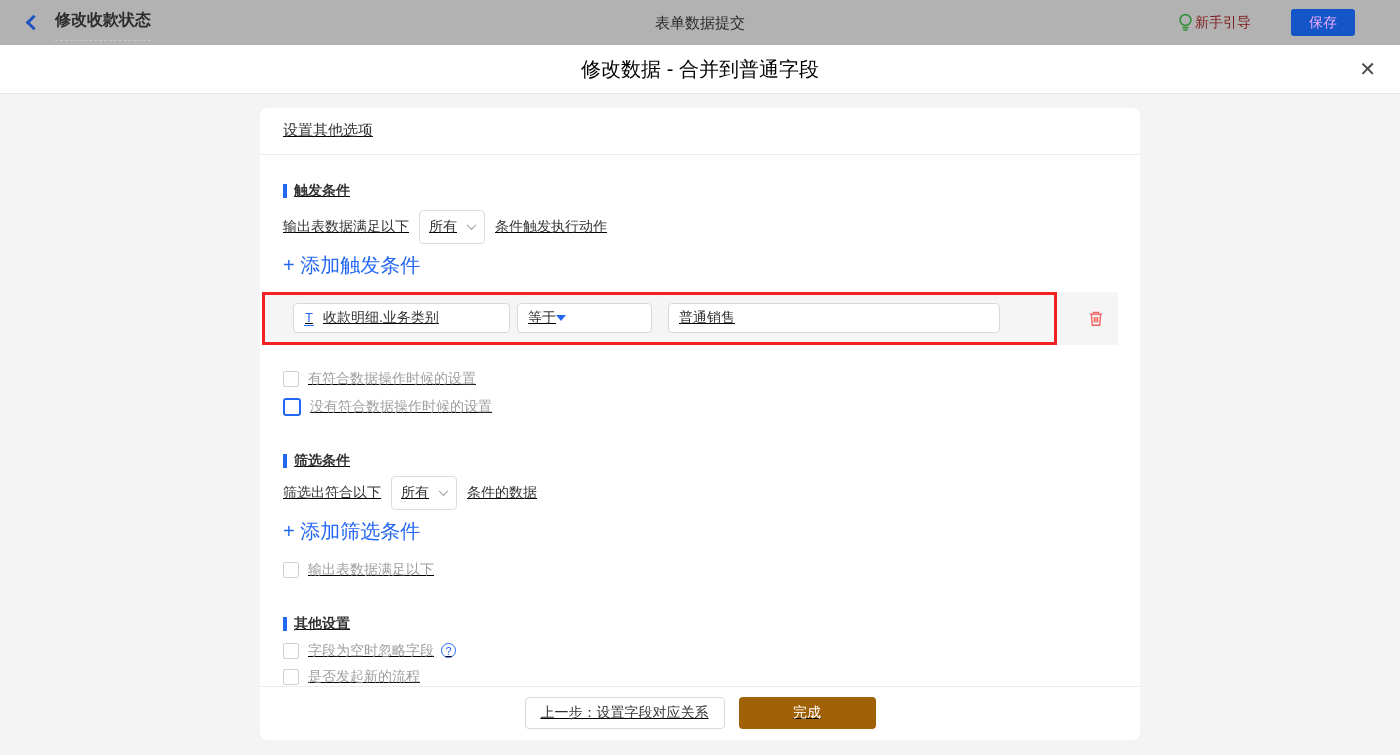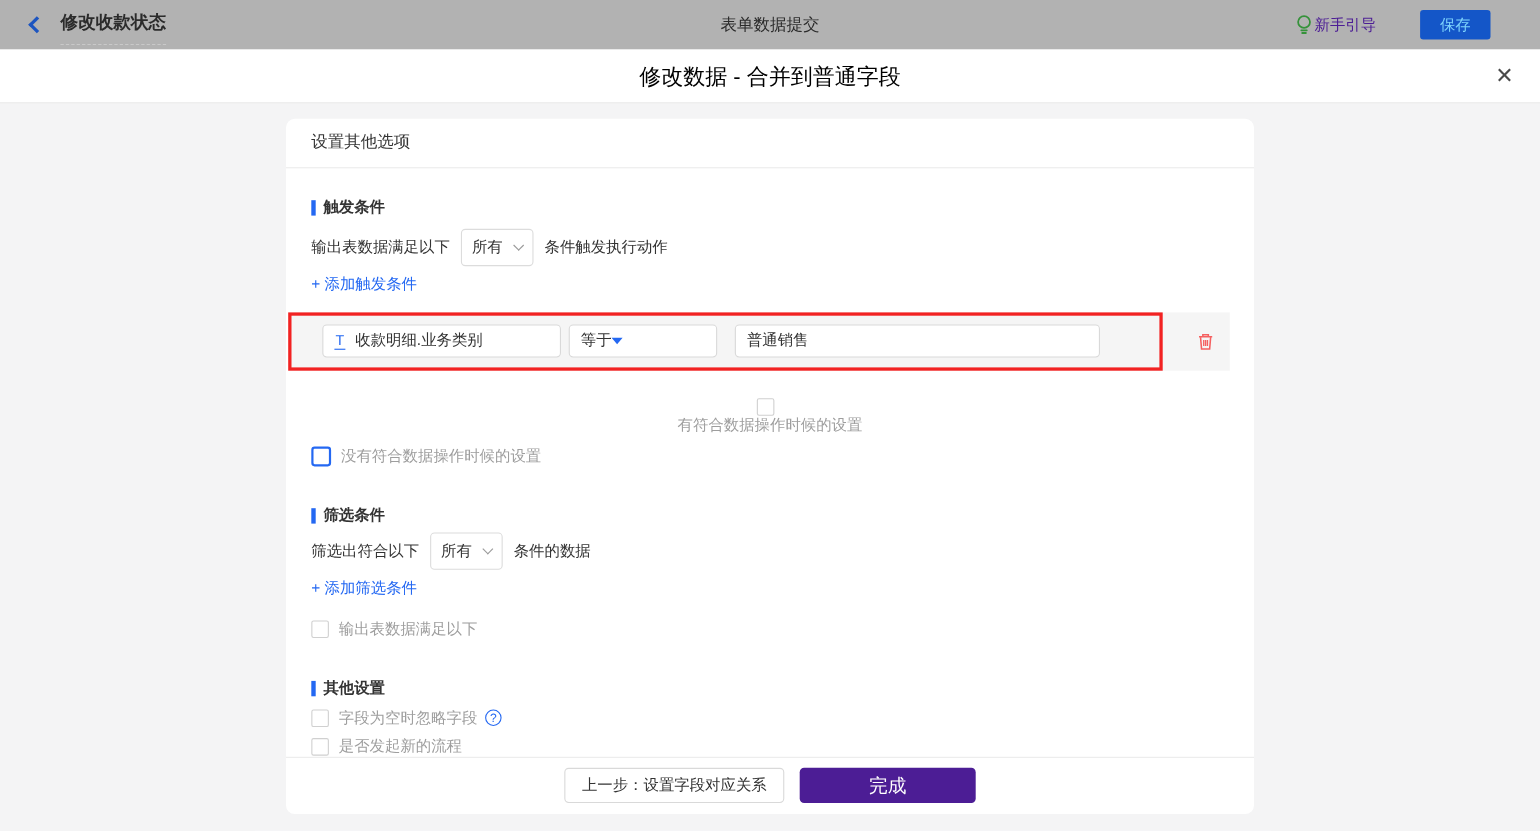--- a/index.html
+++ b/index.html
@@ -10,49 +10,49 @@
   .topbar { position:relative; height:45px; background:#b2b2b2;
     display:flex; align-items:center; padding:0 45px 0 28px; }
   .back-group { display:flex; align-items:center; cursor:pointer; }
   .back-chevron { width:11px; height:11px; border-left:3px solid #1d55c0; border-bottom:3px solid #1d55c0;
     transform:rotate(45deg); margin-right:16px; }
   .back-title { font-size:16px; color:#2b2b2b; position:relative; top:3px;
     padding-bottom:9px; border-bottom:1px dashed #c9c9c9;font-weight:bold; }
   .topbar-center { position:absolute; left:50%; top:50%; transform:translate(-50%,-50%);
     font-size:15px; color:#2b2b2b; }
   .topbar-right { margin-left:auto; display:flex; align-items:center; gap:40px; }
-  .guide { display:flex; align-items:center; gap:2px; color:#4c1d95; font-size:14px; cursor:pointer;font-family:Liberation Mono, monospace; }
-  .save-btn { width:64px; height:27px; background:#1456c8; color:#7dd3fc; font-size:14px;
+  .guide { display:flex; align-items:center; gap:2px; color:#7f1d1d; font-size:14px; cursor:pointer;font-family:Liberation Mono, monospace; }
+  .save-btn { width:64px; height:27px; background:#1456c8; color:#f0abfc; font-size:14px;
     border:none; border-radius:3px; cursor:pointer; }
 
   
   .modal-header { position:relative; height:49px; background:#fff;
     border-bottom:1px solid #e7e7e7; display:flex; align-items:center; justify-content:center; }
   .modal-title { font-size:20px; font-weight:400; color:#000000; }
   .modal-close { position:absolute; right:24px; top:50%; transform:translateY(-50%);
     font-size:20px; color:#4a4a4a; cursor:pointer; line-height:1; }
 
   
   .modal-body { height:661px; background:#f4f4f5; }
   .card { width:880px; margin:14px auto 0; background:#fff; border-radius:8px; height:632px;
-    display:flex; flex-direction:column; }
+    display:flex; flex-direction:column;text-decoration:underline; }
   .card-header { height:50px; padding:0 23px; display:flex; align-items:center;
     font-size:15px; color:#333; border-bottom:1px solid #ececec; }
   .card-content { padding:28px 23px 0; flex:1; }
 
   .section-title { display:flex; align-items:center; font-size:14px; font-weight:700; color:#333; height:16px; }
   .section-bar { width:4px; height:14px; background:#2468f2; margin-right:7px; }
 
   .sentence { display:flex; align-items:center; font-size:14px; color:#333; height:34px; margin-top:11px; }
   .select { width:66px; height:34px; border:1px solid #dcdcdc; border-radius:4px; background:#fff;
     display:flex; align-items:center; justify-content:space-between; padding:16px 9px; margin:0 10px;
     font-size:14px; color:#333; cursor:pointer; }
   .chev { width:7px; height:7px; border-right:1.5px solid #9a9a9a; border-bottom:1.5px solid #9a9a9a;
     transform:rotate(45deg) translate(-1px,-1px); }
-  .add-link { display:inline-block; margin-top:8px; height:16px; font-size:14px; color:#2468f2; cursor:pointer; }
+  .add-link { display:inline-block; margin-top:8px; height:16px; font-size:20px; color:#2468f2; cursor:pointer; }
 
   
   .cond-row { position:relative; margin:16px -1px 0 -21px; height:53px; background:#f5f5f5;
     display:flex; align-items:center; padding-left:31px; }
   .highlight-box { position:absolute; left:0; top:0; height:53px; width:795px;
     border:3px solid #f22222; pointer-events:none; }
   .field { height:30px; background:#fff; border:1px solid #d9d9d9; border-radius:4px;
     display:flex; align-items:center; padding:0 10px; font-size:14px; color:#333; }
   .field-name { width:217px; }
   .field-op { width:135px; margin-left:7px; justify-content:flex-start; cursor:pointer; }
@@ -61,35 +61,35 @@
     margin-right:9px; line-height:1.1; padding:0 1px; }
   .caret-down { width:0; height:0; border-left:5px solid transparent; border-right:5px solid transparent;
     border-top:6px solid #2468f2; }
   .trash { margin-left:auto; margin-right:14px; cursor:pointer; display:flex; }
 
   
   .cb-row { display:flex; align-items:center; cursor:pointer; }
   .cb { width:16px; height:16px; border:1px solid #d0d0d0; border-radius:2px; background:#fff; margin-right:9px; flex:none; }
   .cb.blue { width:18px; height:18px; border:2px solid #2468f2; border-radius:3px; }
   .cb-label { font-size:14px; color:#9e9e9e; }
-  .mt9  { margin-top:25px;flex-direction:column; }
+  .mt9  { margin-top:25px; }
   .mt10 { margin-top:10px; }
   .mt8  { margin-top:8px; }
   .mt19 { margin-top:19px; }
   .mt37 { margin-top:37px; }
   .help-icon { width:15px; height:15px; border:1px solid #2468f2; border-radius:50%; color:#2468f2;
     font-size:11px; display:inline-flex; align-items:center; justify-content:center; margin-left:7px; cursor:pointer; }
 
   
   .card-footer { height:58px; border-top:1px solid #ececec; display:flex; align-items:center;
     justify-content:center; gap:14px; }
   .prev-btn { width:200px; height:32px; background:#fff; border:1px solid #d9d9d9; border-radius:4px;
     font-size:14px; color:#333; cursor:pointer; }
-  .done-btn { width:160px; height:32px; background:#4c1d95; border:none; border-radius:4px;
-    font-size:17px; color:#fff; cursor:pointer; }
+  .done-btn { width:137px; height:32px; background:#a16207; border:none; border-radius:4px;
+    font-size:14px; color:#fff; cursor:pointer; }
 </style>
 </head>
 <body>
 
 <div class="topbar">
   <div class="back-group">
     <span class="back-chevron"></span>
     <span class="back-title">修改收款状态</span>
   </div>
   <div class="topbar-center">表单数据提交</div>

